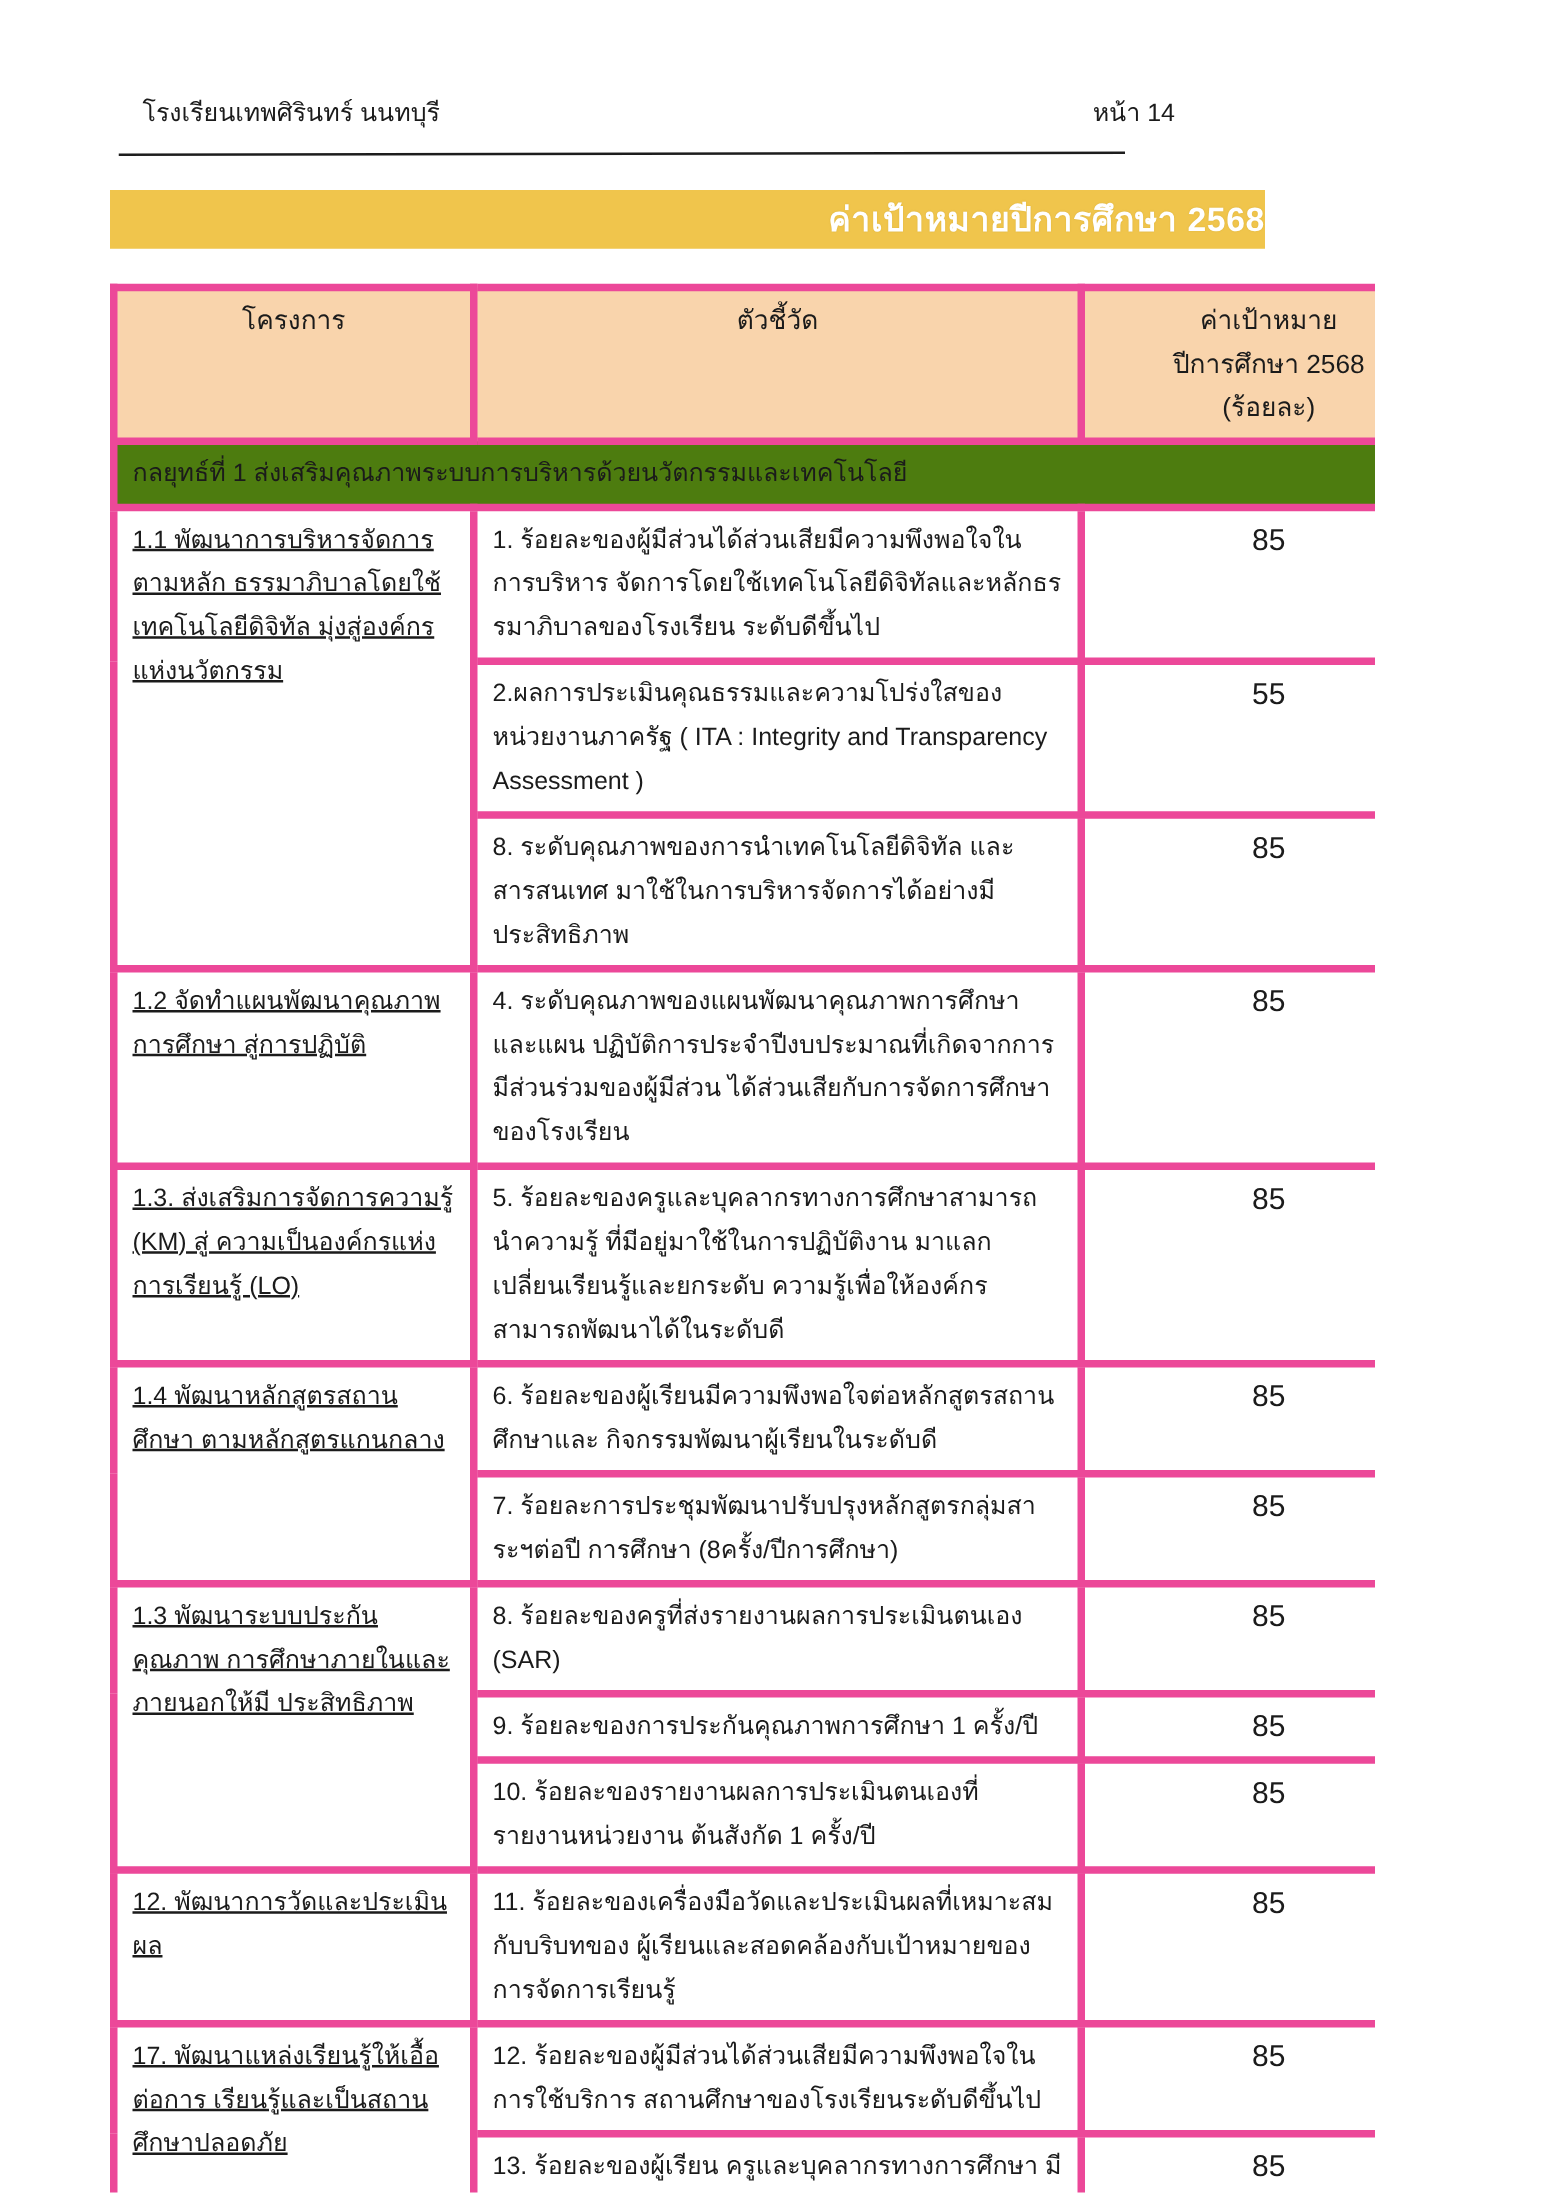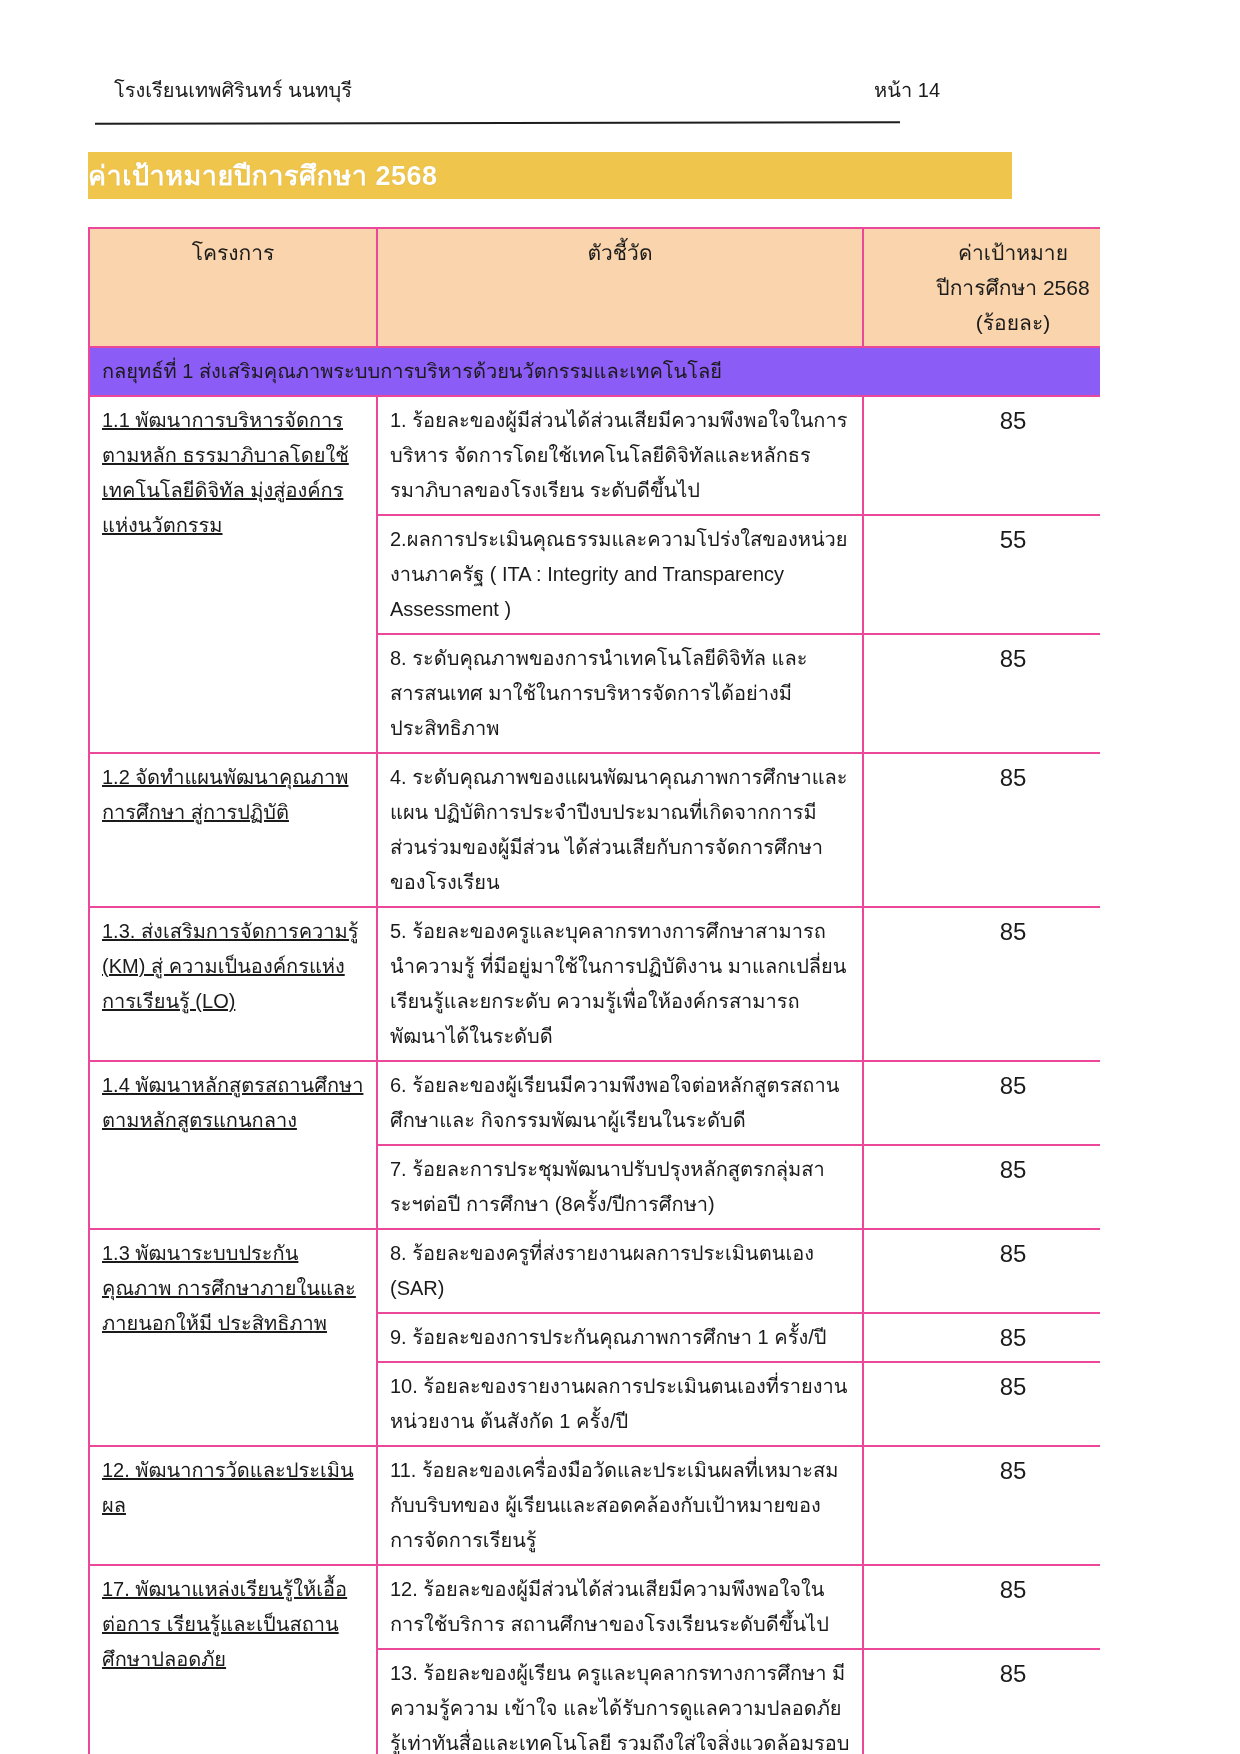--- a/index.html
+++ b/index.html
@@ -17,45 +17,45 @@
   }
   .page-header .center{transform:translateX(40px);}
   .header-rule{
     height:2px;background:#1d1d1d;margin:16px 200px 0 95px;
     transform:rotate(-0.12deg);
   }
 
   
   .banner{
     margin:28px 88px 0 88px;height:47px;background:#F0C54C;
-    display:flex;align-items:center;justify-content:flex-start;
+    display:flex;align-items:center;justify-content:flex-end;
   }
   .banner-title{
     color:#ffffff;font-size:27px;font-weight:bold;letter-spacing:.5px;
     text-shadow:0 0 1px rgba(190,150,30,.6);
   }
 
   
   table.targets{
     border-collapse:collapse;table-layout:fixed;
     margin:28px 0 0 88px;width:1074px;
     font-size:20px;
   }
   table.targets col.c1{width:288px;}
   table.targets col.c2{width:486px;}
   table.targets col.c3{width:300px;}
   table.targets th, table.targets td{
-    border:2px solid #ec4899;vertical-align:top;
+    border:6px solid #ec4899;vertical-align:top;
     padding:6px 12px;line-height:35px;
   }
   thead th{
     background:#F9D4AC;font-weight:normal;font-size:21px;
     text-align:center;vertical-align:middle;height:104px;line-height:36px;
   }
-  td.strategy{padding:4px 10px;line-height:34px;background:#8b5cf6;}
+  td.strategy{padding:4px 10px;line-height:34px;background:#4d7c0f;}
   td.proj{padding:8px 8px 8px 10px;line-height:38px;text-decoration:underline;}
   td.ind{padding:8px 10px 8px 14px;line-height:35px;}
   td.tgt{text-align:center;padding-top:9px;line-height:32px;font-size:24px;}
 </style>
 </head>
 <body>
 
 <div class="page">
 
   <div class="page-header">

